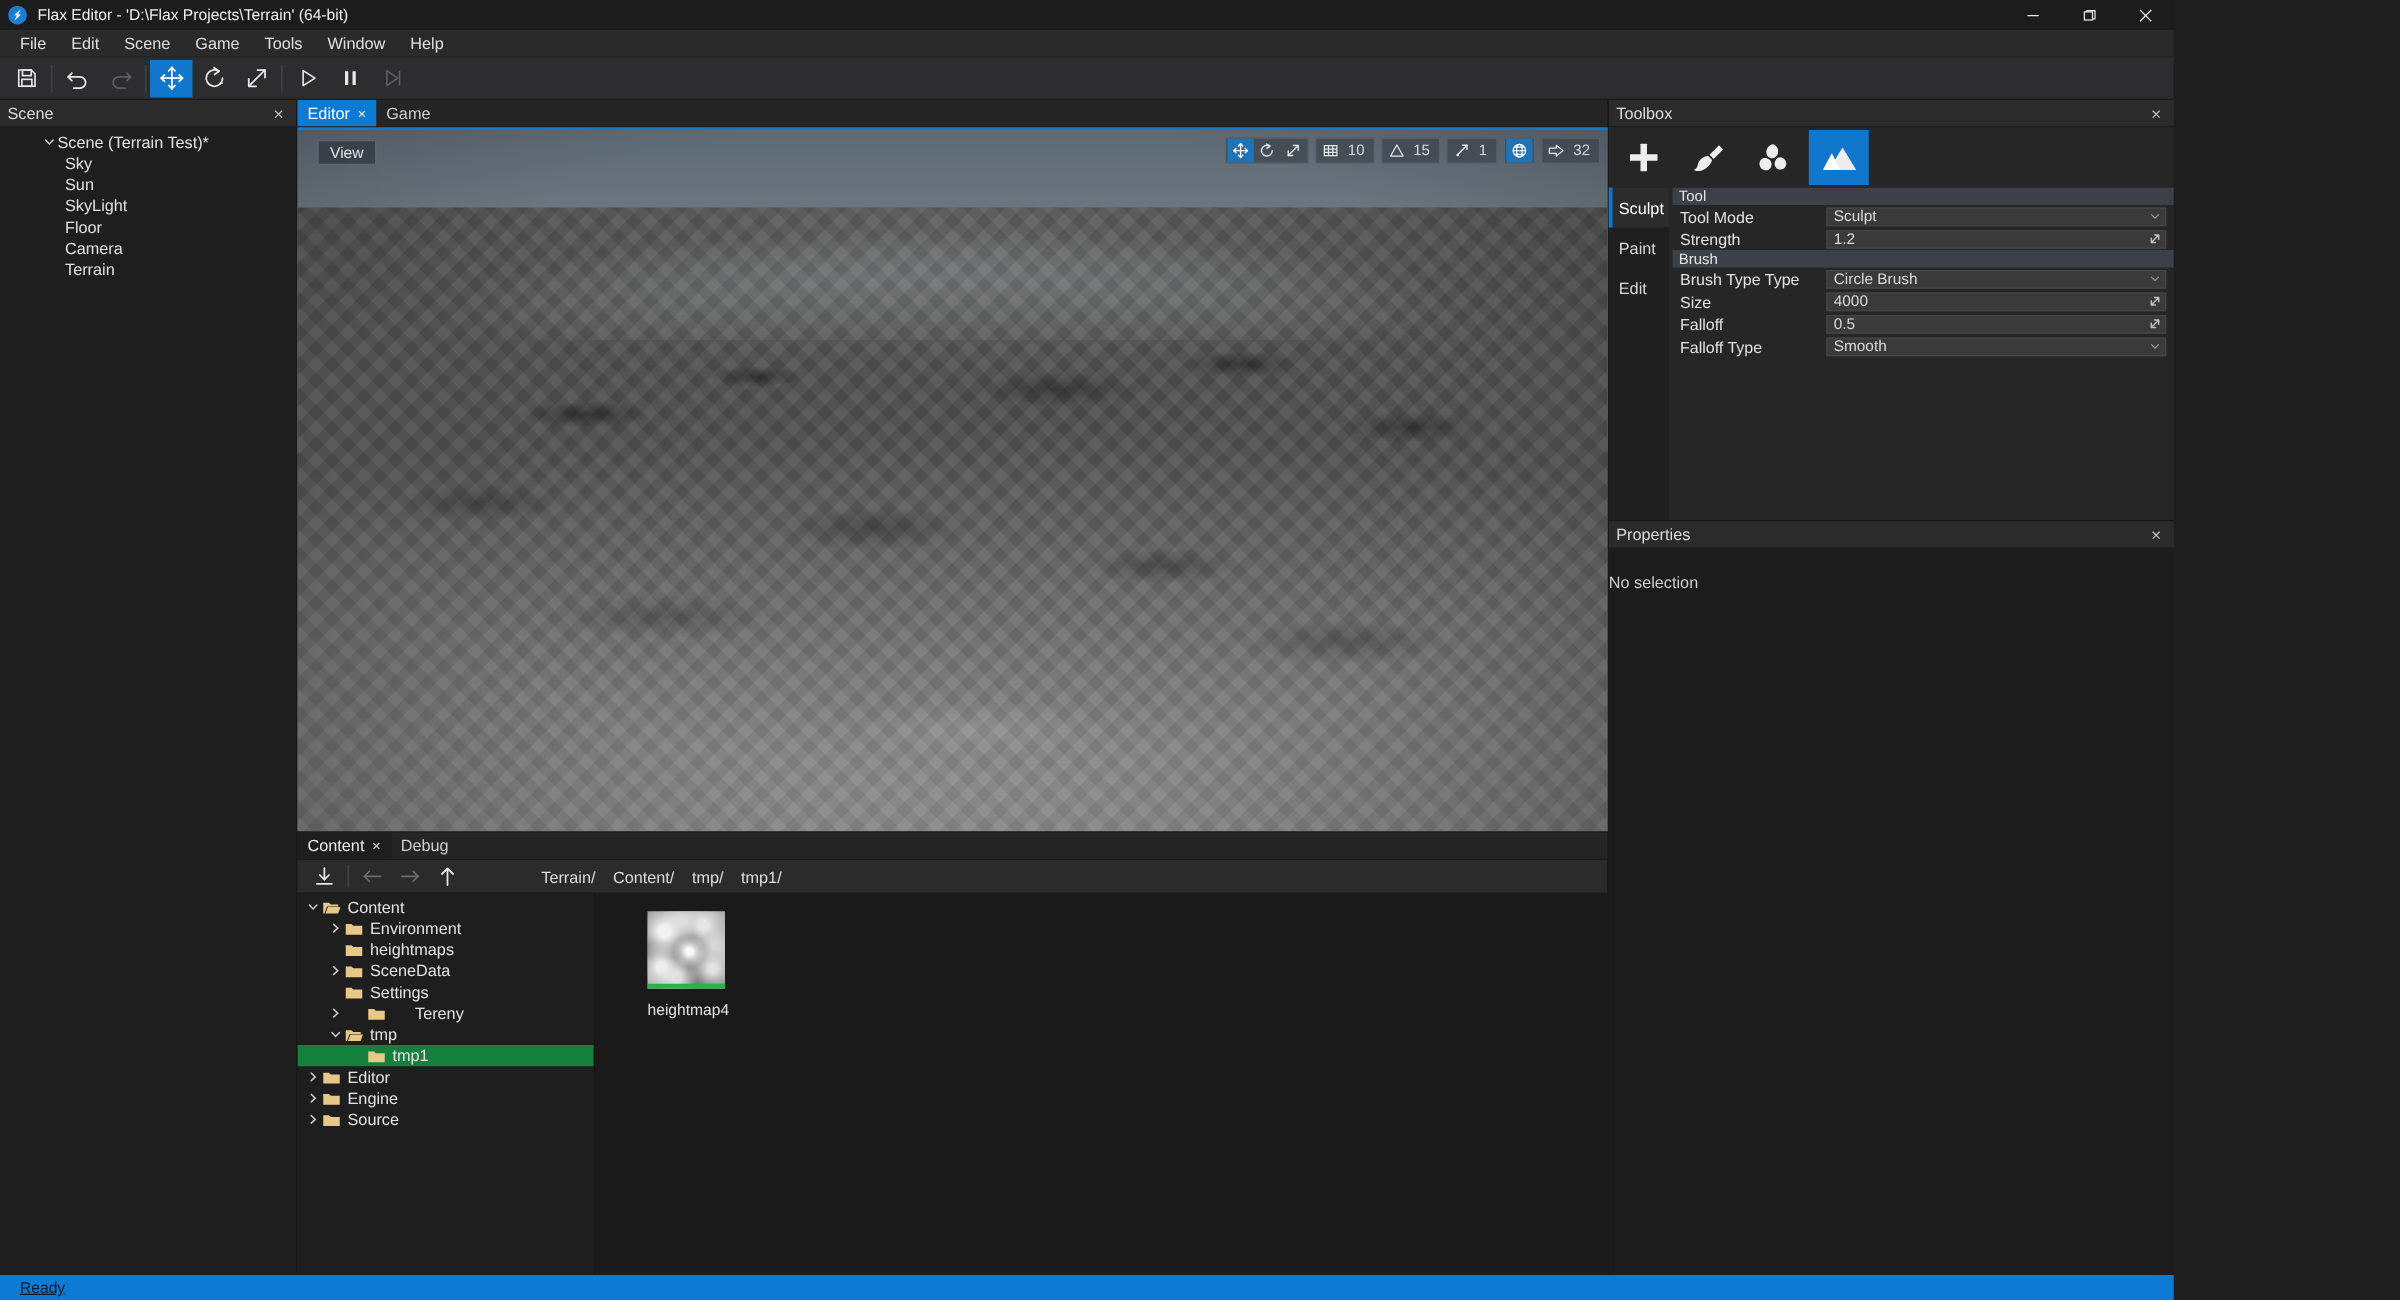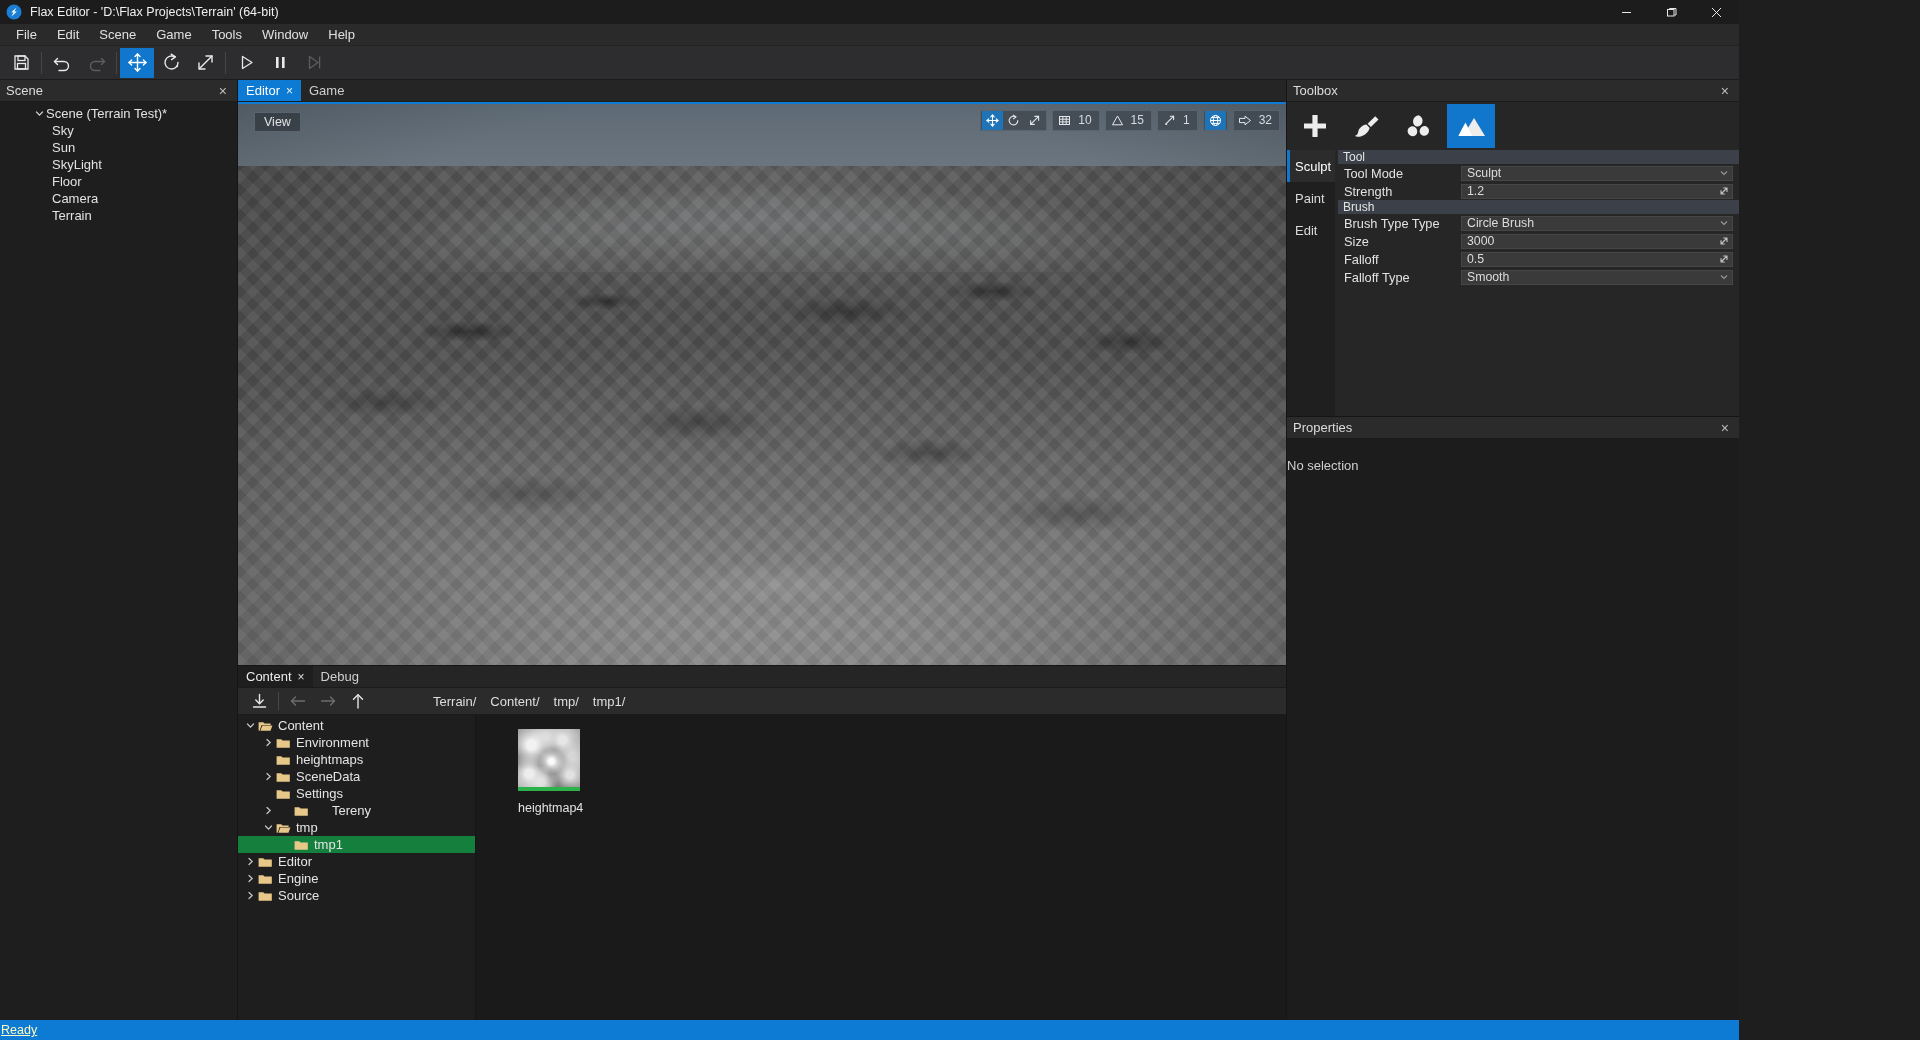--- a/index.html
+++ b/index.html
@@ -205,21 +205,21 @@
   .tbx-fill{ flex:1 1 auto; background:#262626; }
 
   
   .props-panel{ flex:1 1 auto; display:flex; flex-direction:column; min-height:0;
                 border-top:1px solid #151515;}
   .props-body{ flex:1 1 auto; background:#1c1c1c; padding-top:18px; text-align:left;}
   .nosel{ font-size:13px;color:#cfcfcf; }
 
   
   .status{ height:20px;flex:0 0 20px;background:#0d7bd4;display:flex;align-items:center;
-           padding-left:1px;color:#fef9c3;font-size:12.5px;text-decoration:underline;}
+           padding-left:16px;color:#0f172a;font-size:12.5px;text-decoration:underline;}
 </style>
 </head>
 <body>
 
 <div class="app">
 
   <div class="titlebar">
     <div class="tb-logo">
       <svg width="16" height="16" viewBox="0 0 16 16">
         <circle cx="8" cy="8" r="7.5" fill="#1a7fd4"></circle>
@@ -704,21 +704,21 @@
                 <span class="caret">
                   <svg width="10" height="10" viewBox="0 0 10 10" fill="none" stroke="#9a9a9a" stroke-width="1.1">
                     <path d="M2 3.5 L5 6.5 L8 3.5"></path>
                   </svg>
                 </span>
               </div>
             </div>
             <div class="prow">
               <div class="lbl">Size</div>
               <div class="field">
-                <span class="val">3000</span>
+                <span class="val">4000</span>
                 <span class="spin">
                   <svg width="10" height="10" viewBox="0 0 10 10" fill="none" stroke="#c3c3c3" stroke-width="1.1" stroke-linecap="round" stroke-linejoin="round">
                     <path d="M8 2 L2 8 M4.6 2 H8 V5.4 M5.4 8 H2 V4.6"></path>
                   </svg>
                 </span>
               </div>
             </div>
             <div class="prow">
               <div class="lbl">Falloff</div>
               <div class="field">

